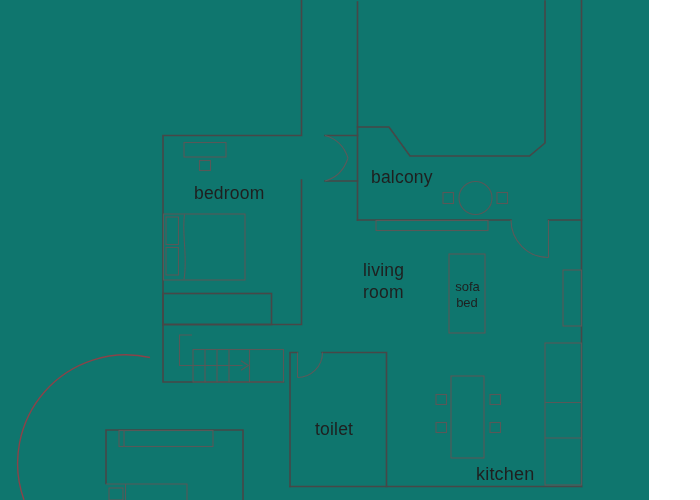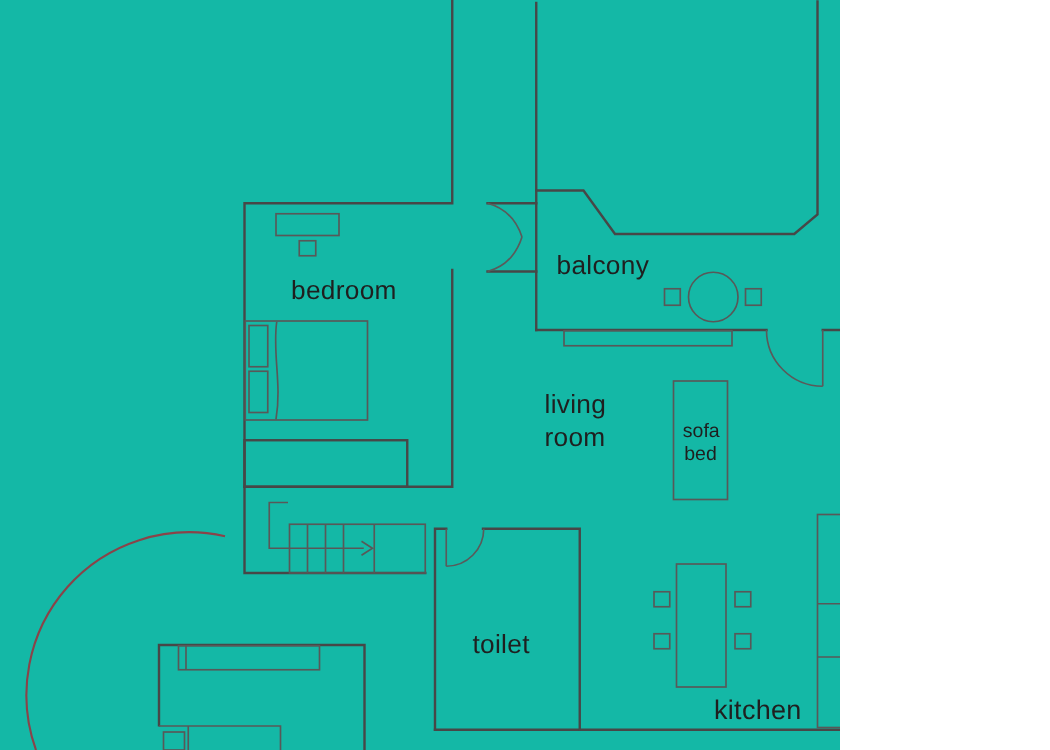--- a/index.html
+++ b/index.html
@@ -1,16 +1,16 @@
 <!DOCTYPE html>
 <html><head>
 <meta charset="utf-8">
 <style>
   html, body { margin: 0; padding: 0; background: #ffffff; }
-  .plan-wrap { width: 560px; height: 500px; position: relative; background: #14b8a6; overflow: hidden; }
+  .plan-wrap { width: 649px; height: 500px; position: relative; background: #0f766e; overflow: hidden; }
   svg { display: block; }
   text {
     font-family: "Liberation Sans", "DejaVu Sans", sans-serif;
     fill: #1f1f1f;
   }
   .room-label   { font-size: 17.5px; letter-spacing: 0.2px; }
   .small-label  { font-size: 13px; }
   .wall   { stroke: #474747; stroke-width: 1.6; fill: none; stroke-linecap: square; }
   .furn   { stroke: #585858; stroke-width: 1.1; fill: none; }
   .door   { stroke: #5a5a5a; stroke-width: 1.1; fill: none; }

